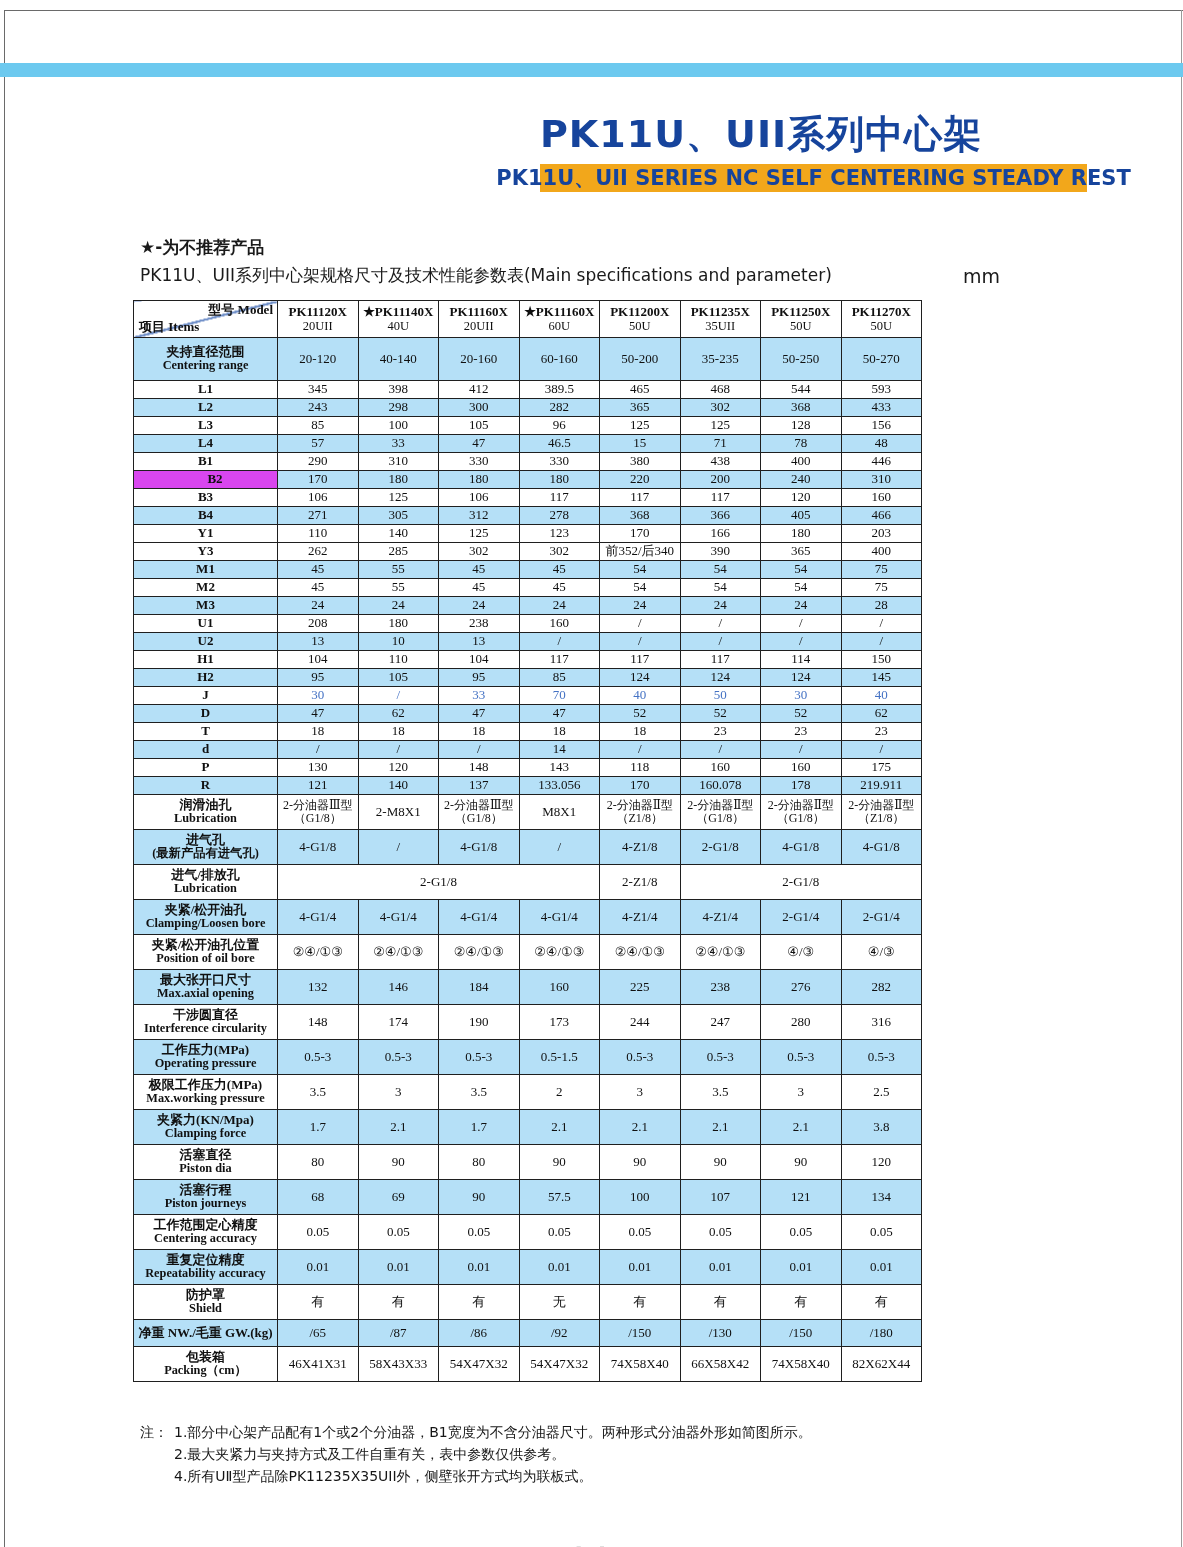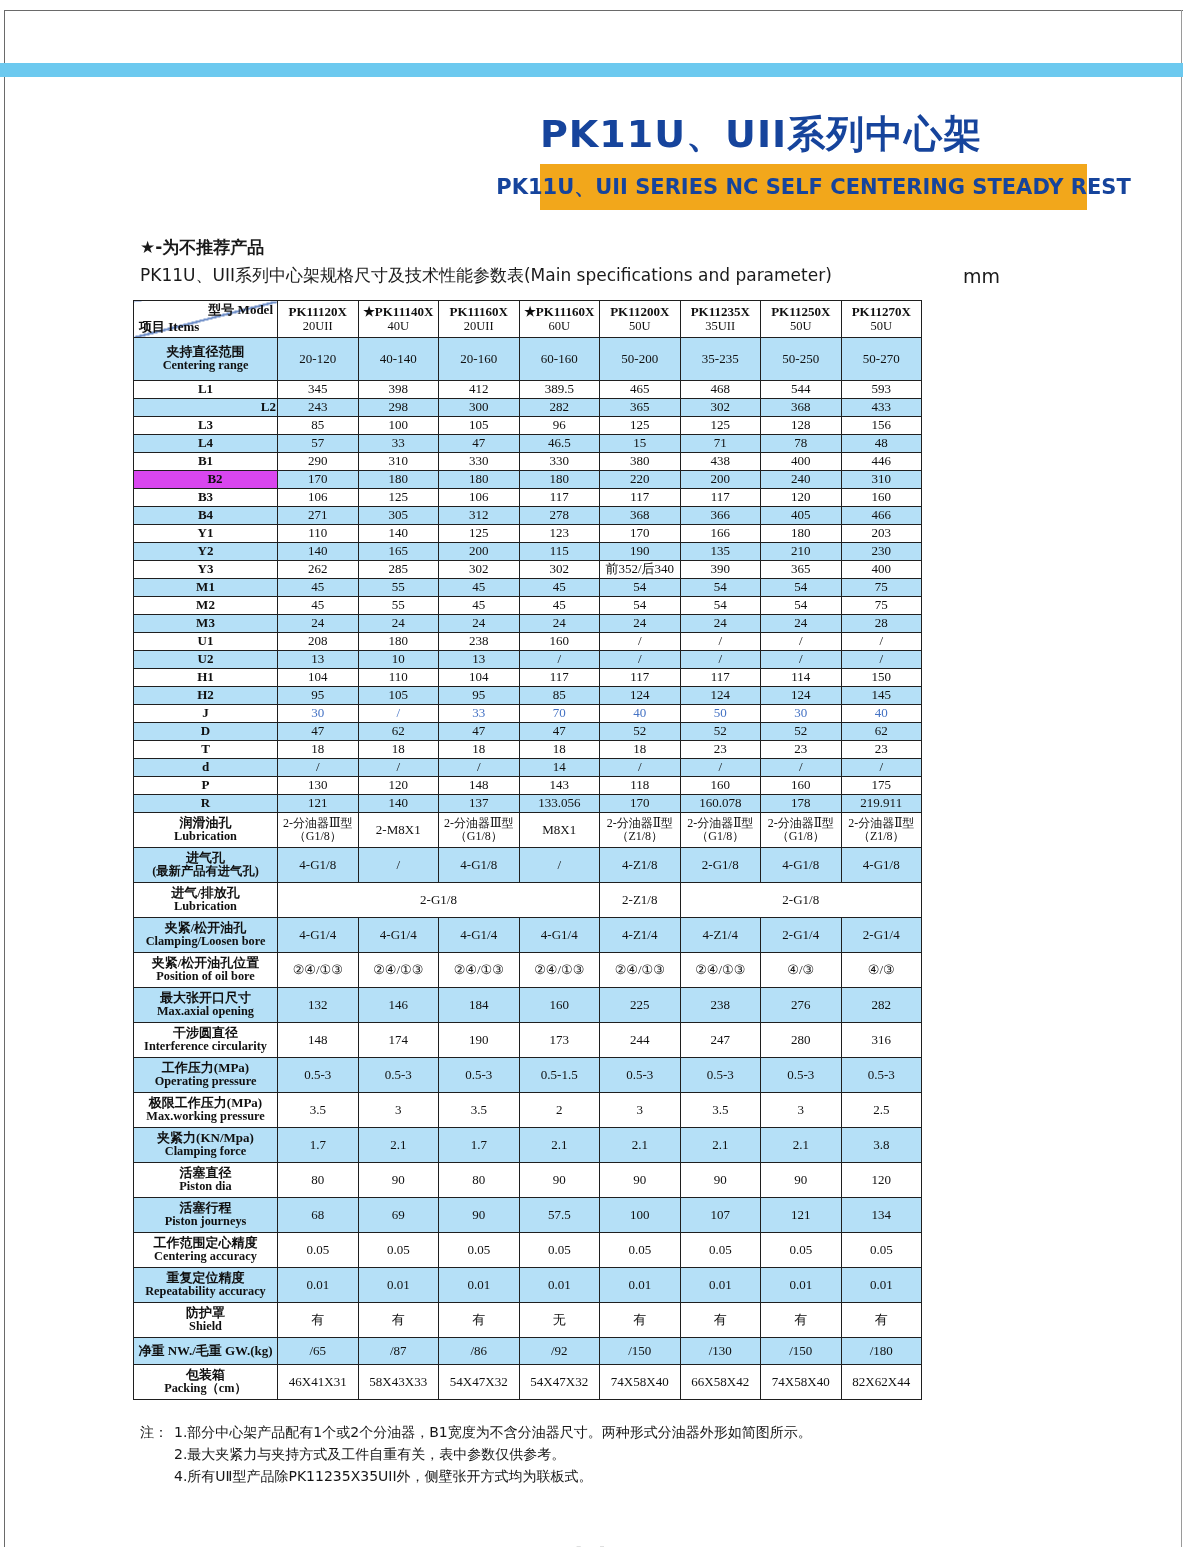--- a/index.html
+++ b/index.html
@@ -16,21 +16,21 @@
   .frame-right{position:absolute;right:1px;top:10px;bottom:0;width:0;border-left:1px solid #9a9a9a;}
   .top-bar{position:absolute;left:0;top:63px;right:0;height:14px;}
 
   
   .title-block{position:absolute;left:540px;top:112px;width:547px;}
   .title-cn{
     font-size:38px;font-weight:bold;letter-spacing:1px;
     white-space:nowrap;line-height:1.2;
   }
   .banner-en{
-    margin-top:6px;height:46px;
+    margin-top:6px;height:28px;
     display:flex;align-items:center;justify-content:center;
     font-size:21px;font-weight:bold;white-space:nowrap;
   }
 
   .star-note{position:absolute;left:140px;top:236px;font-size:17px;font-weight:600;color:#1a1a1a;}
   .caption-row{
     position:absolute;left:140px;top:264px;width:890px;
     display:flex;justify-content:space-between;align-items:flex-end;
     color:#1a1a1a;
   }
@@ -211,21 +211,21 @@
             <div class="cell-l1">468</div>
           </td>
           <td>
             <div class="cell-l1">544</div>
           </td>
           <td>
             <div class="cell-l1">593</div>
           </td>
         </tr>
         <tr class="r-short">
-          <td class="lab shade" style="background: rgb(181, 224, 247); text-align: right;">
+          <td class="lab shade" style="background: rgb(181, 224, 247);">
             <div class="lab-cn">L2</div>
           </td>
           <td class="shade" style="background: rgb(181, 224, 247);">
             <div class="cell-l1">243</div>
           </td>
           <td class="shade" style="background: rgb(181, 224, 247);">
             <div class="cell-l1">298</div>
           </td>
           <td class="shade" style="background: rgb(181, 224, 247);">
             <div class="cell-l1">300</div>
@@ -440,49 +440,20 @@
             <div class="cell-l1">170</div>
           </td>
           <td>
             <div class="cell-l1">166</div>
           </td>
           <td>
             <div class="cell-l1">180</div>
           </td>
           <td>
             <div class="cell-l1">203</div>
-          </td>
-        </tr>
-        <tr class="r-short">
-          <td class="lab shade" style="background: rgb(181, 224, 247);">
-            <div class="lab-cn">Y2</div>
-          </td>
-          <td class="shade" style="background: rgb(181, 224, 247);">
-            <div class="cell-l1">140</div>
-          </td>
-          <td class="shade" style="background: rgb(181, 224, 247);">
-            <div class="cell-l1">165</div>
-          </td>
-          <td class="shade" style="background: rgb(181, 224, 247);">
-            <div class="cell-l1">200</div>
-          </td>
-          <td class="shade" style="background: rgb(181, 224, 247);">
-            <div class="cell-l1">115</div>
-          </td>
-          <td class="shade" style="background: rgb(181, 224, 247);">
-            <div class="cell-l1">190</div>
-          </td>
-          <td class="shade" style="background: rgb(181, 224, 247);">
-            <div class="cell-l1">135</div>
-          </td>
-          <td class="shade" style="background: rgb(181, 224, 247);">
-            <div class="cell-l1">210</div>
-          </td>
-          <td class="shade" style="background: rgb(181, 224, 247);">
-            <div class="cell-l1">230</div>
           </td>
         </tr>
         <tr class="r-short">
           <td class="lab">
             <div class="lab-cn">Y3</div>
           </td>
           <td>
             <div class="cell-l1">262</div>
           </td>
           <td>

